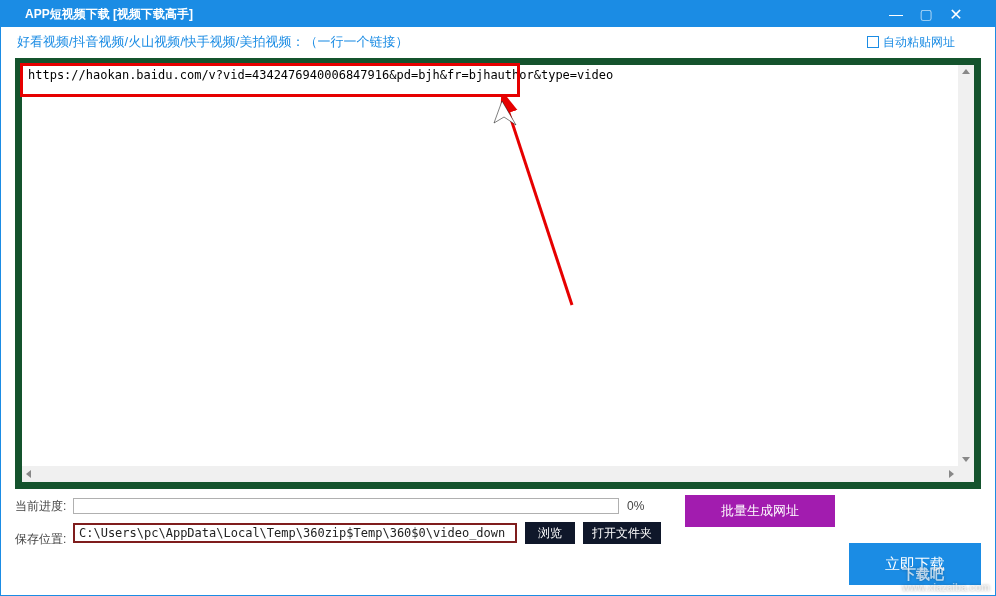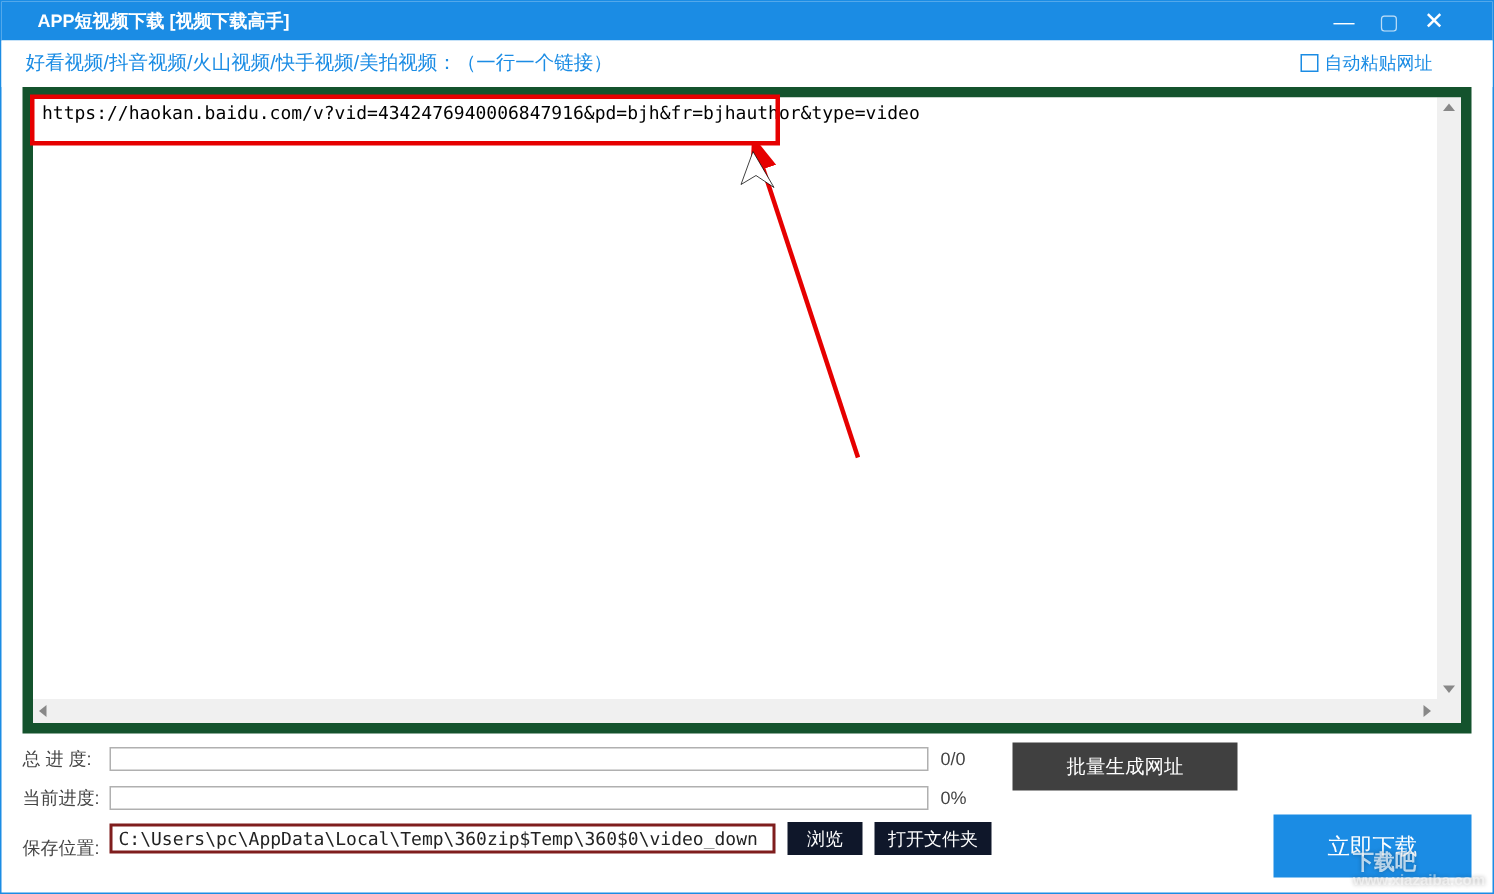--- a/index.html
+++ b/index.html
@@ -38,21 +38,21 @@
     .prog-row .lbl { width: 58px; font-size: 12px; color: #444; }
     .prog-row .bar { flex: 1; height: 16px; border: 1px solid #b0b0b0; background: #fff; }
     .prog-row .val { width: 42px; text-align: left; padding-left: 8px; font-size: 12px; color: #444; }
     .path-row { display: flex; align-items: center; height: 24px; }
     .path-row .lbl { width: 58px; font-size: 12px; color: #444; margin-top: 12px; }
     .path-row .inp { flex: 1; height: 20px; border: 2px solid #7f1d1d; padding: 0 4px; font-family: "SimSun", monospace; font-size: 12px; color: #222; background: #fff; }
     .path-row .sbtn { margin-left: 8px; width: 50px; height: 22px; background: #0f172a; color: #fff; border: none; font-size: 12px; cursor: pointer; font-family: Liberation Mono, monospace; }
     .path-row .sbtn.wide { width: 78px; }
     
     .bottom-right { width: 320px; display: flex; flex-direction: column; align-items: flex-end; padding-left: 12px; }
-    .btn-gen { width: 150px; height: 32px; background: #404040; color: #fff; border: none; font-size: 13px; cursor: pointer; margin-left: 2px; margin-bottom: 14px; align-self: flex-start; }
+    .btn-gen { width: 150px; height: 32px; background: #a21caf; color: #fff; border: none; font-size: 13px; cursor: pointer; margin-left: 12px; margin-bottom: 14px; align-self: flex-start; }
     .btn-dl { width: 132px; height: 42px; background: #1b8ce4; color: #fff; border: none; font-size: 15px; cursor: pointer; margin-top: 2px; }
     
     .watermark { position: absolute; right: 6px; bottom: 4px; color: rgba(255,255,255,0.7); font-size: 14px; font-weight: bold; text-shadow: 0 0 3px rgba(0,0,0,0.3); pointer-events: none; }
     .watermark .sub { font-size: 10px; display: block; line-height: 8px; color: rgba(255,255,255,0.5); }
   </style>
 </head>
 <body>
 
 <div class="window">
   <div class="titlebar">
@@ -83,25 +83,20 @@
           </marker>
         </defs>
       <line x1="120" y1="210" x2="55" y2="12" stroke="#e60000" stroke-width="3" marker-end="url(#ah)"></line>
       <path d="M48,0 L40,22 L50,16 L62,24 z" fill="#fff" stroke="#000" stroke-width="0.5" transform="translate(2,6)"></path>
     </svg>
   </div>
 
   <div class="bottom">
     <div class="bottom-left">
       <div class="prog-row">
-        <div class="lbl">总 进 度:</div>
-        <div class="bar"></div>
-        <div class="val">0/0</div>
-      </div>
-      <div class="prog-row">
         <div class="lbl">当前进度:</div>
         <div class="bar"></div>
         <div class="val">0%</div>
       </div>
       <div class="path-row">
         <div class="lbl">保存位置:</div>
         <input class="inp" value="C:\Users\pc\AppData\Local\Temp\360zip$Temp\360$0\video_down" style="">
         <button class="sbtn">浏览</button>
         <button class="sbtn wide">打开文件夹</button>
       </div>

